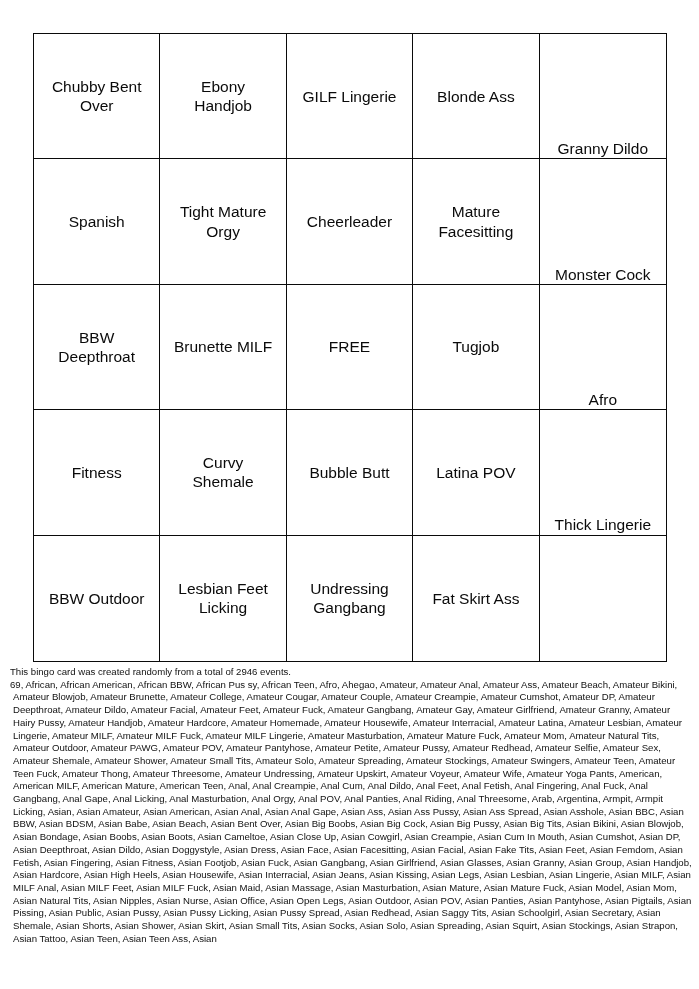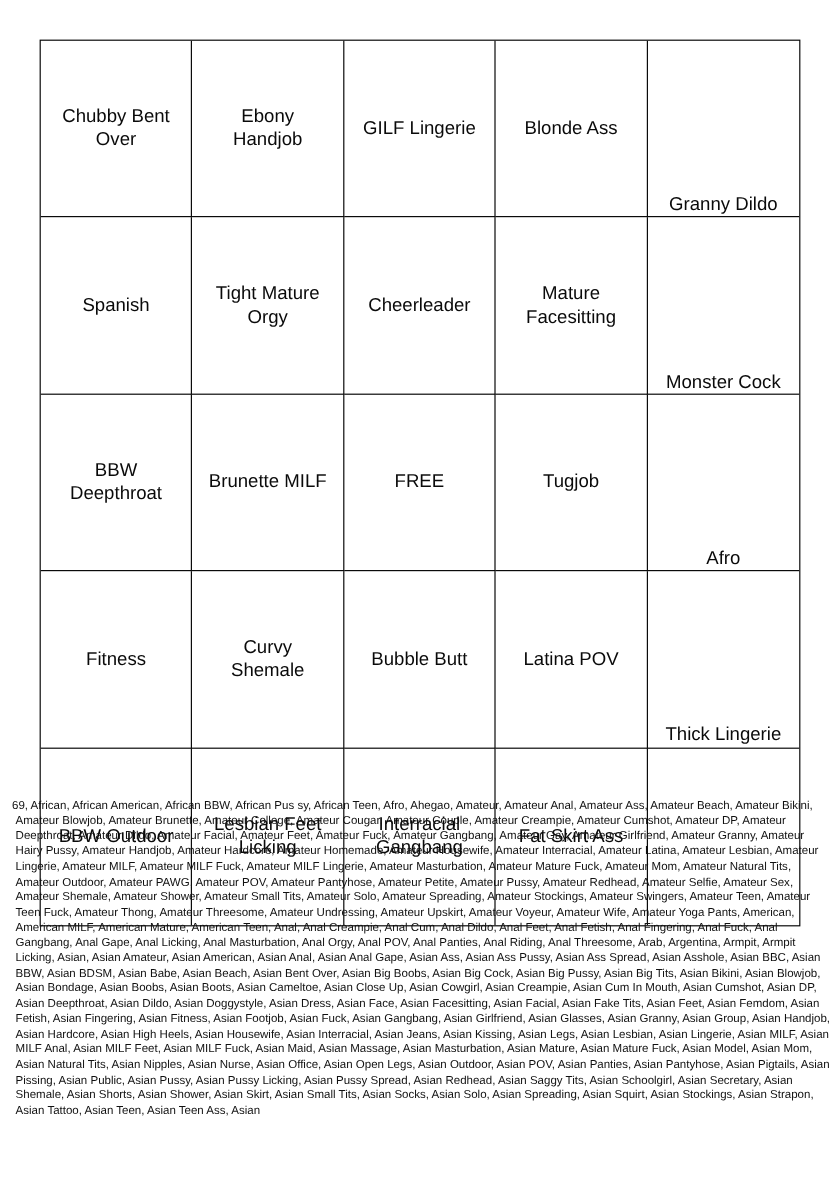--- a/index.html
+++ b/index.html
@@ -14,21 +14,21 @@
     height: 989px;
     font-family: "Liberation Sans", sans-serif;
     color: #000000;
     overflow: hidden;
   }
   .bingo-card {
     position: absolute;
     left: 33px;
     top: 33px;
     width: 634px;
-    height: 739px;
+    height: 629px;
     border: 1.5px solid #0a0a0a;
     display: grid;
     grid-template-columns: repeat(5, 1fr);
     grid-template-rows: repeat(5, 1fr);
     background: #ffffff;
   }
   .cell {
     border-right: 1.5px solid #0a0a0a;
     border-bottom: 1.5px solid #0a0a0a;
     display: flex;
@@ -129,22 +129,23 @@
       <span class="cell-text">Thick Lingerie</span>
     </div>
 
   <div class="cell">
       <span class="cell-text">BBW Outdoor</span>
     </div>
   <div class="cell">
       <span class="cell-text">Lesbian Feet Licking</span>
     </div>
   <div class="cell">
-      <span class="cell-text">Interracial Gangbang</span>
+      <span class="cell-text">Undressing Gangbang</span>
     </div>
   <div class="cell">
       <span class="cell-text">Fat Skirt Ass</span>
     </div>
 </div>
 
 <div class="footer">
+  <p class="caption">This bingo card was created randomly from a total of 2946 events.</p>
   <p class="events-paragraph">69, African, African American, African BBW, African Pus sy, African Teen, Afro, Ahegao, Amateur, Amateur Anal, Amateur Ass, Amateur Beach, Amateur Bikini, Amateur Blowjob, Amateur Brunette, Amateur College, Amateur Cougar, Amateur Couple, Amateur Creampie, Amateur Cumshot, Amateur DP, Amateur Deepthroat, Amateur Dildo, Amateur Facial, Amateur Feet, Amateur Fuck, Amateur Gangbang, Amateur Gay, Amateur Girlfriend, Amateur Granny, Amateur Hairy Pussy, Amateur Handjob, Amateur Hardcore, Amateur Homemade, Amateur Housewife, Amateur Interracial, Amateur Latina, Amateur Lesbian, Amateur Lingerie, Amateur MILF, Amateur MILF Fuck, Amateur MILF Lingerie, Amateur Masturbation, Amateur Mature Fuck, Amateur Mom, Amateur Natural Tits, Amateur Outdoor, Amateur PAWG, Amateur POV, Amateur Pantyhose, Amateur Petite, Amateur Pussy, Amateur Redhead, Amateur Selfie, Amateur Sex, Amateur Shemale, Amateur Shower, Amateur Small Tits, Amateur Solo, Amateur Spreading, Amateur Stockings, Amateur Swingers, Amateur Teen, Amateur Teen Fuck, Amateur Thong, Amateur Threesome, Amateur Undressing, Amateur Upskirt, Amateur Voyeur, Amateur Wife, Amateur Yoga Pants, American, American MILF, American Mature, American Teen, Anal, Anal Creampie, Anal Cum, Anal Dildo, Anal Feet, Anal Fetish, Anal Fingering, Anal Fuck, Anal Gangbang, Anal Gape, Anal Licking, Anal Masturbation, Anal Orgy, Anal POV, Anal Panties, Anal Riding, Anal Threesome, Arab, Argentina, Armpit, Armpit Licking, Asian, Asian Amateur, Asian American, Asian Anal, Asian Anal Gape, Asian Ass, Asian Ass Pussy, Asian Ass Spread, Asian Asshole, Asian BBC, Asian BBW, Asian BDSM, Asian Babe, Asian Beach, Asian Bent Over, Asian Big Boobs, Asian Big Cock, Asian Big Pussy, Asian Big Tits, Asian Bikini, Asian Blowjob, Asian Bondage, Asian Boobs, Asian Boots, Asian Cameltoe, Asian Close Up, Asian Cowgirl, Asian Creampie, Asian Cum In Mouth, Asian Cumshot, Asian DP, Asian Deepthroat, Asian Dildo, Asian Doggystyle, Asian Dress, Asian Face, Asian Facesitting, Asian Facial, Asian Fake Tits, Asian Feet, Asian Femdom, Asian Fetish, Asian Fingering, Asian Fitness, Asian Footjob, Asian Fuck, Asian Gangbang, Asian Girlfriend, Asian Glasses, Asian Granny, Asian Group, Asian Handjob, Asian Hardcore, Asian High Heels, Asian Housewife, Asian Interracial, Asian Jeans, Asian Kissing, Asian Legs, Asian Lesbian, Asian Lingerie, Asian MILF, Asian MILF Anal, Asian MILF Feet, Asian MILF Fuck, Asian Maid, Asian Massage, Asian Masturbation, Asian Mature, Asian Mature Fuck, Asian Model, Asian Mom, Asian Natural Tits, Asian Nipples, Asian Nurse, Asian Office, Asian Open Legs, Asian Outdoor, Asian POV, Asian Panties, Asian Pantyhose, Asian Pigtails, Asian Pissing, Asian Public, Asian Pussy, Asian Pussy Licking, Asian Pussy Spread, Asian Redhead, Asian Saggy Tits, Asian Schoolgirl, Asian Secretary, Asian Shemale, Asian Shorts, Asian Shower, Asian Skirt, Asian Small Tits, Asian Socks, Asian Solo, Asian Spreading, Asian Squirt, Asian Stockings, Asian Strapon, Asian Tattoo, Asian Teen, Asian Teen Ass, Asian</p>
 </div>
 
 </body></html>

